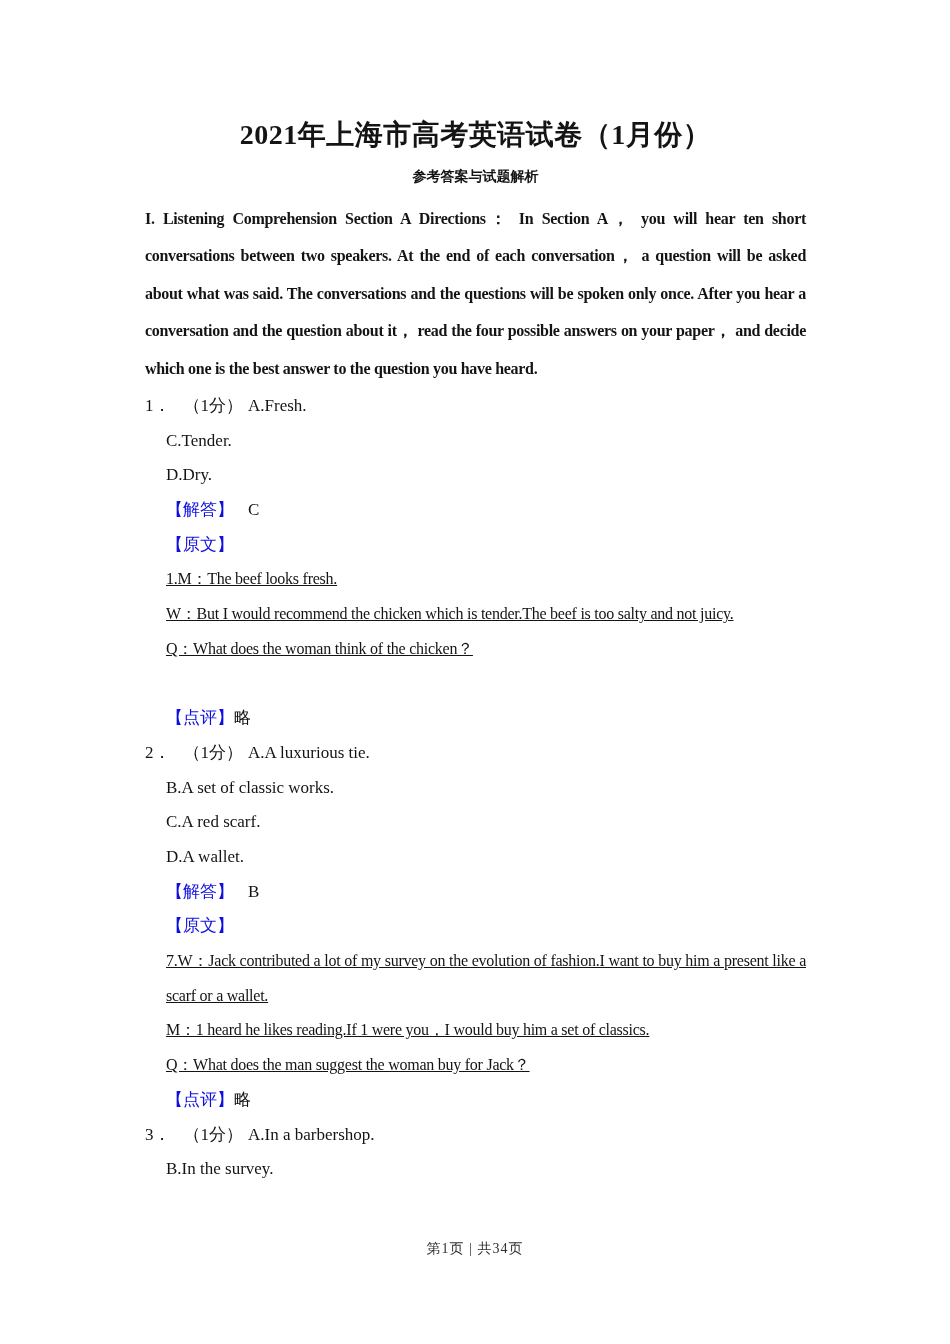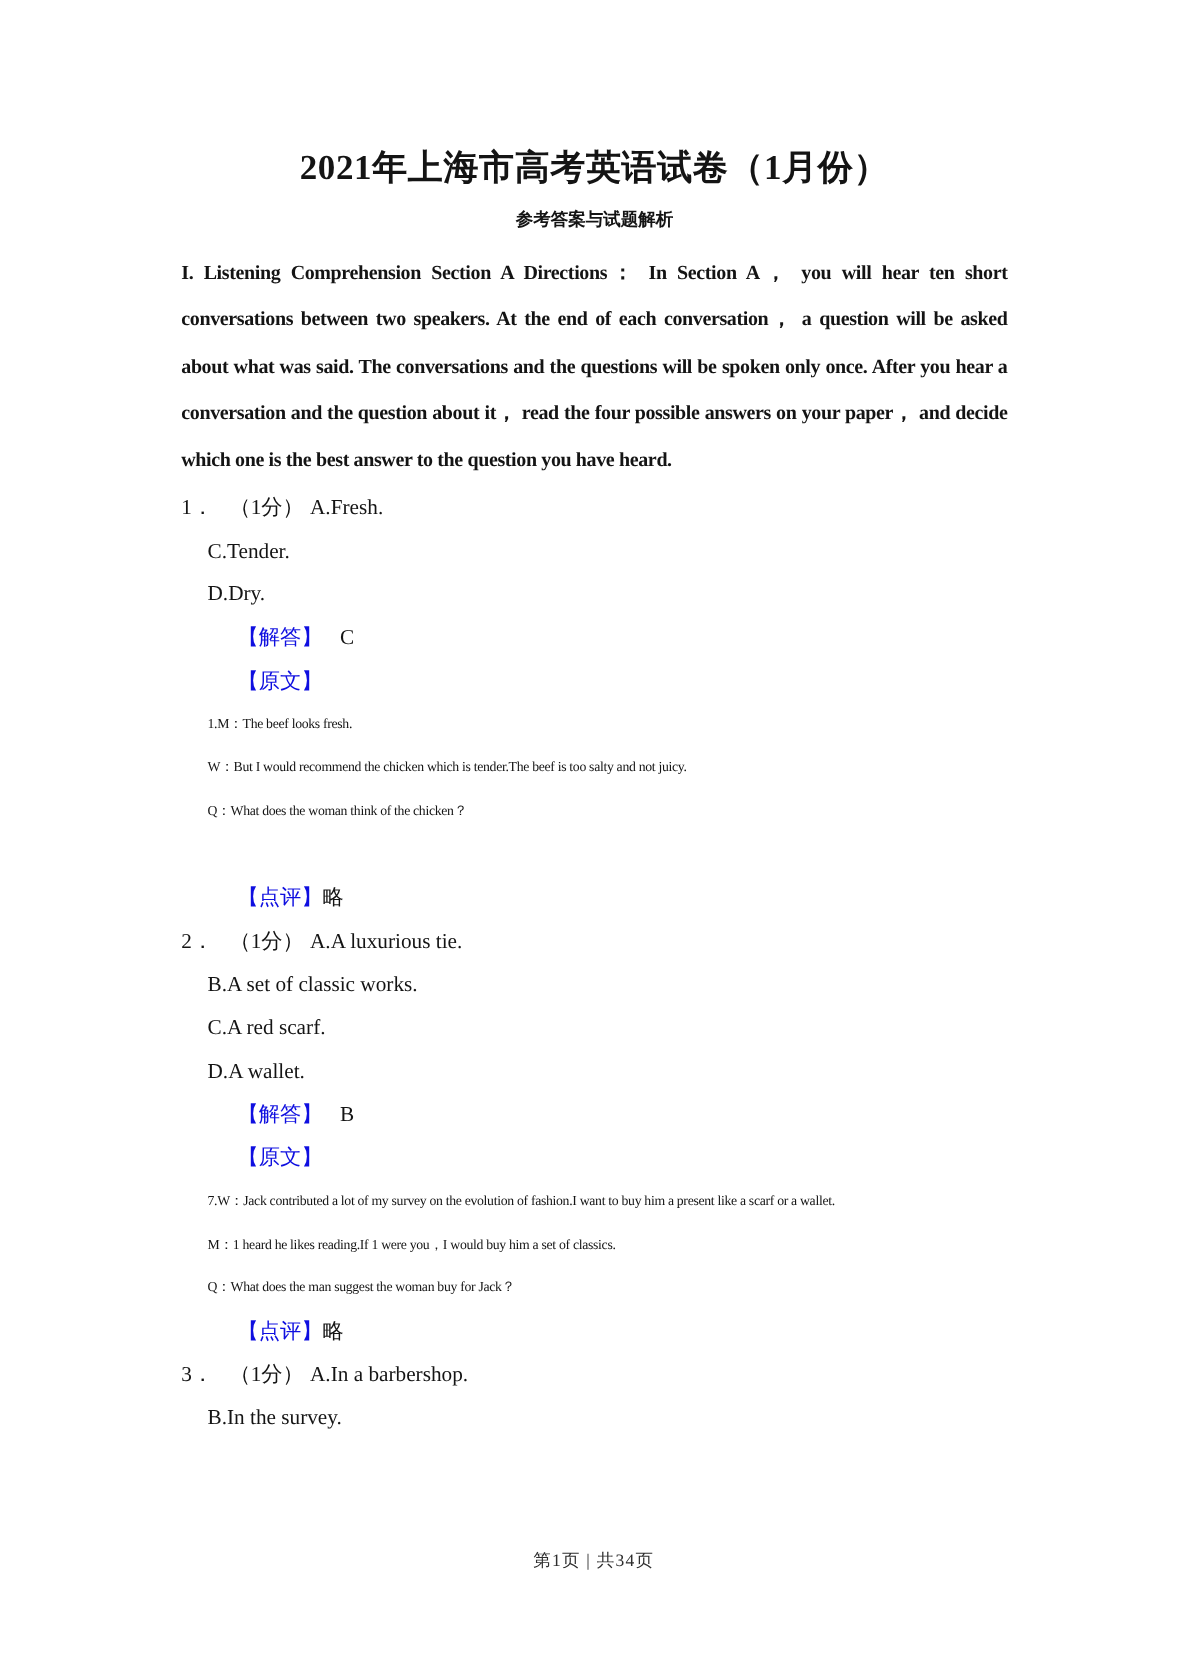--- a/index.html
+++ b/index.html
@@ -49,25 +49,26 @@
     white-space: nowrap;
   }
   .qline.wrap {
     height: auto;
     white-space: normal;
     text-align: justify;
   }
   .ind { padding-left: 21px; }
   .qnum { margin-right: 13px; }
   .qscore { margin-right: 5px; }
-  .blue { color: var(--blue); margin-left: 24px; }
+  .blue { color: var(--blue); }
   .ansval { margin-left: 14px; }
   .tline, .tpar {
-    font-size: 11px;
+    font-size: 16px;
     letter-spacing: -0.25px;
+    text-decoration: underline;
   }
   .blank { height: 34.7px; }
   .page-footer {
     position: absolute;
     left: 0; right: 0;
     top: 1240px;
     text-align: center;
     font-family: Liberation Serif, serif;
     font-size: 14px;
     color: #2e2e2e;

